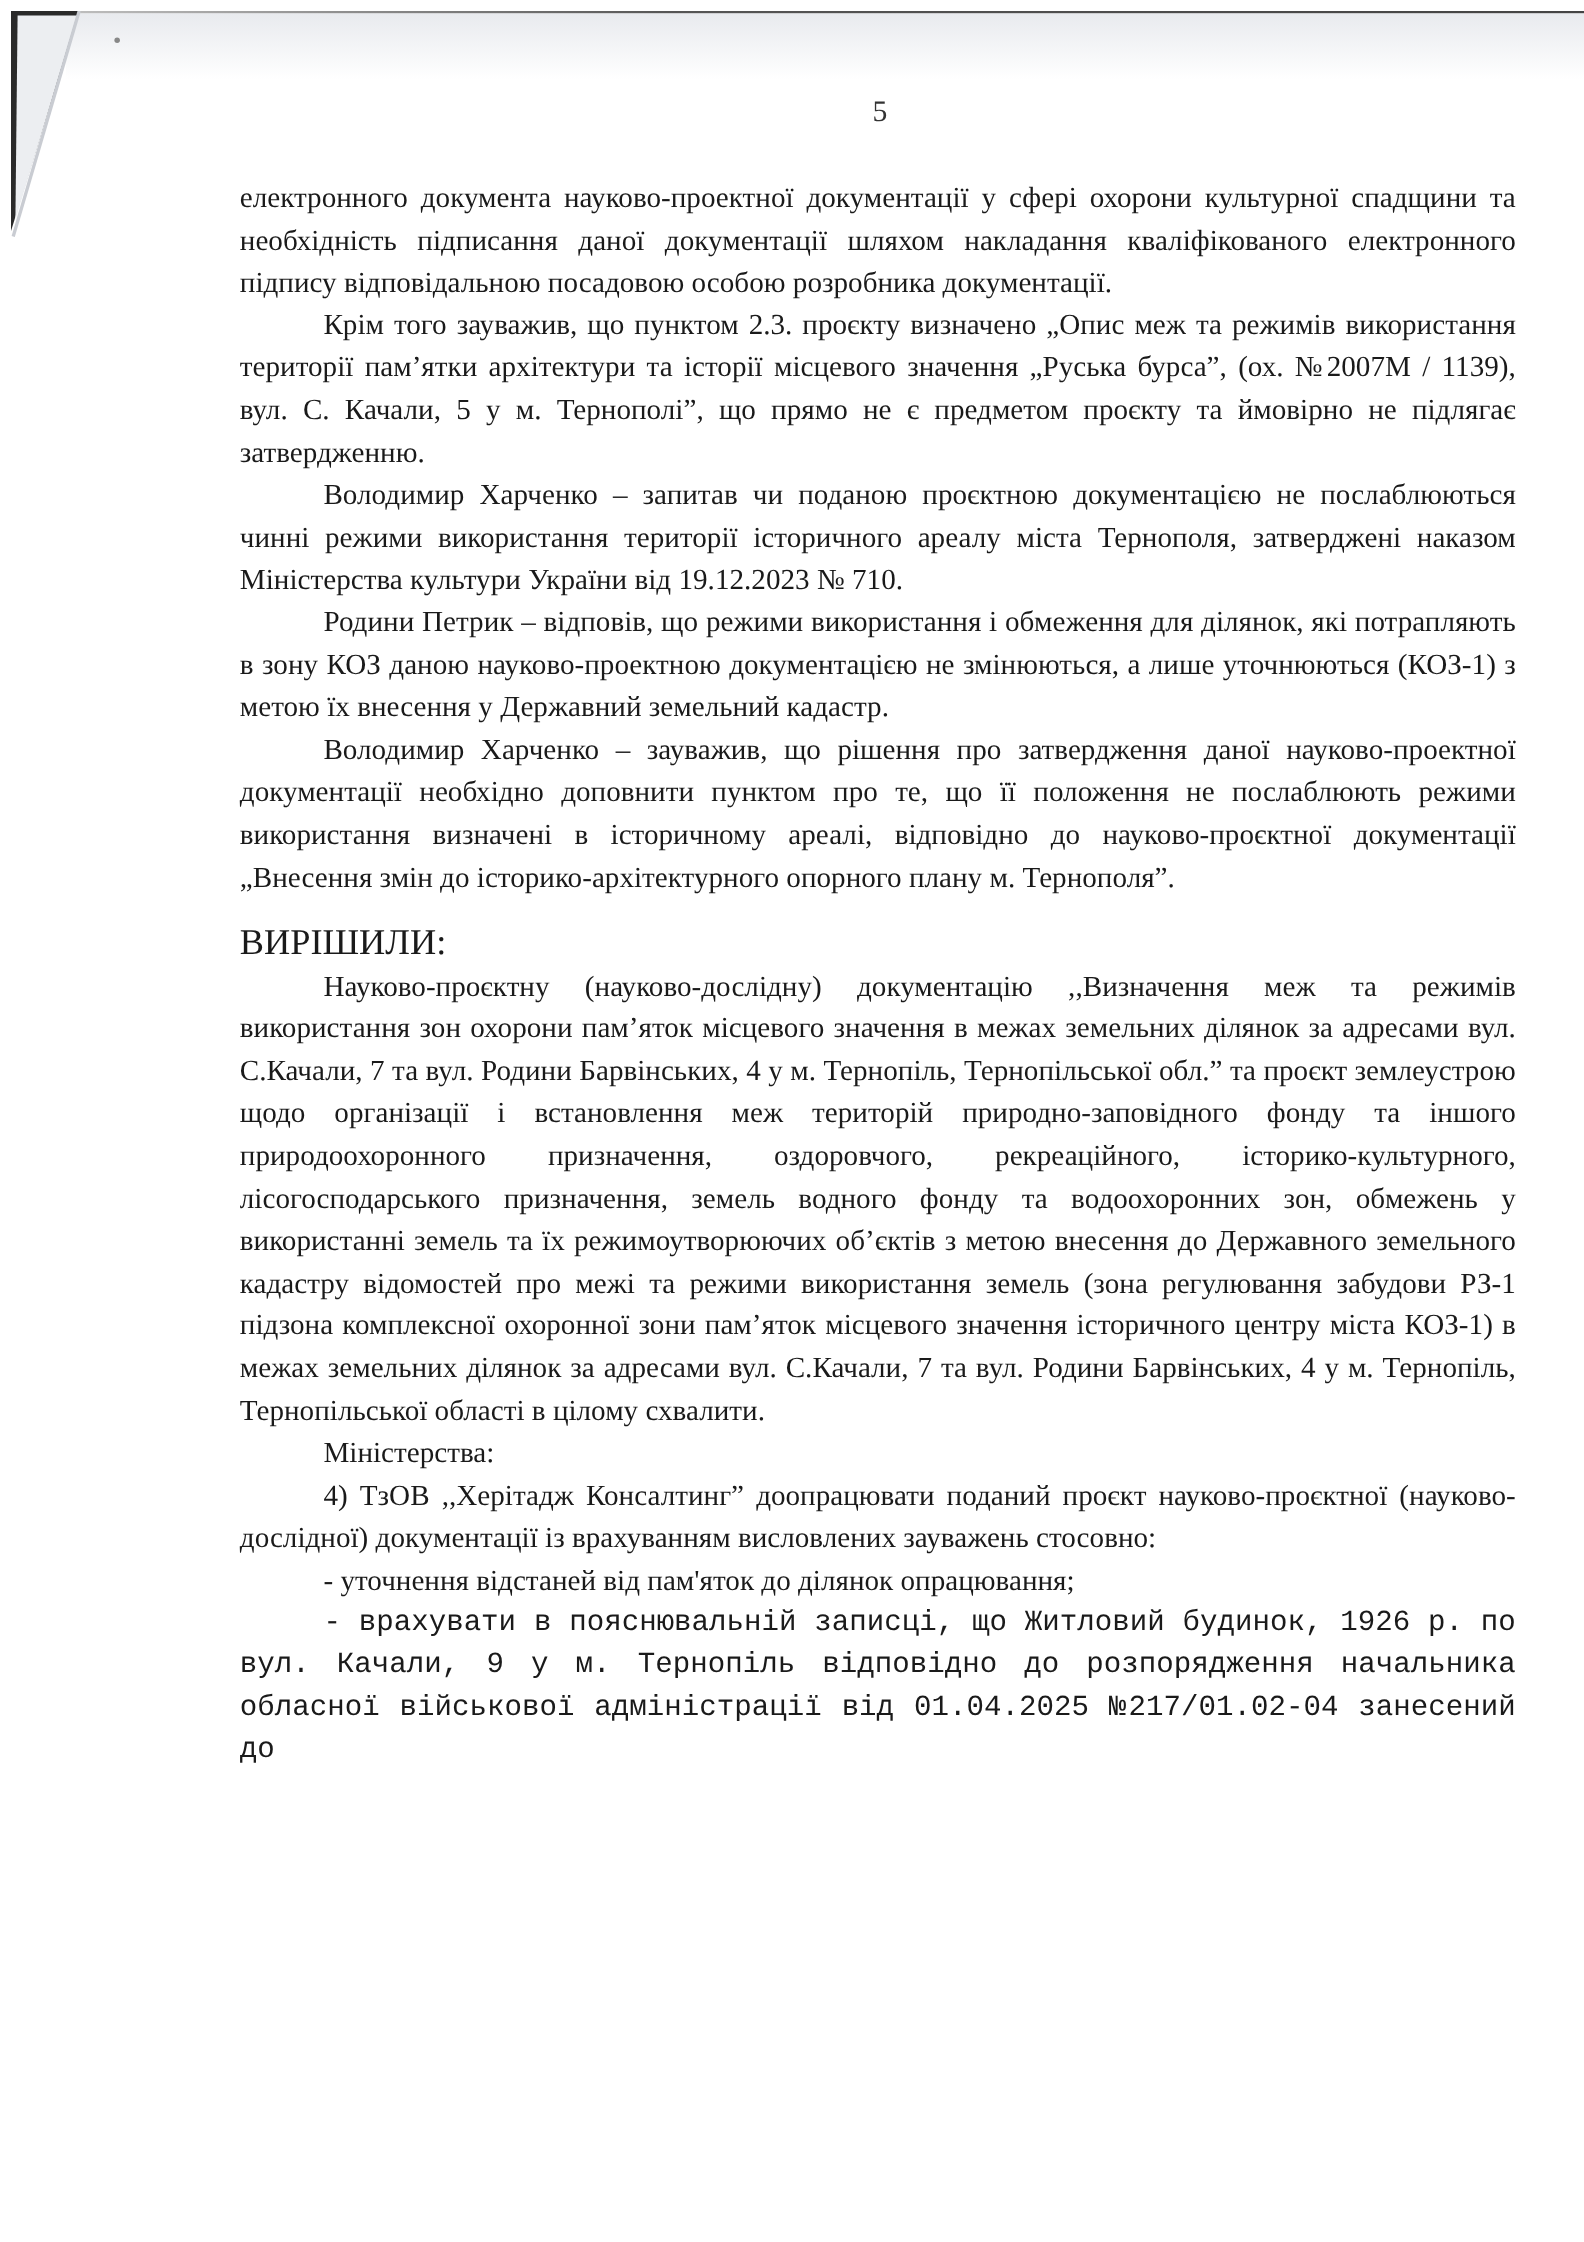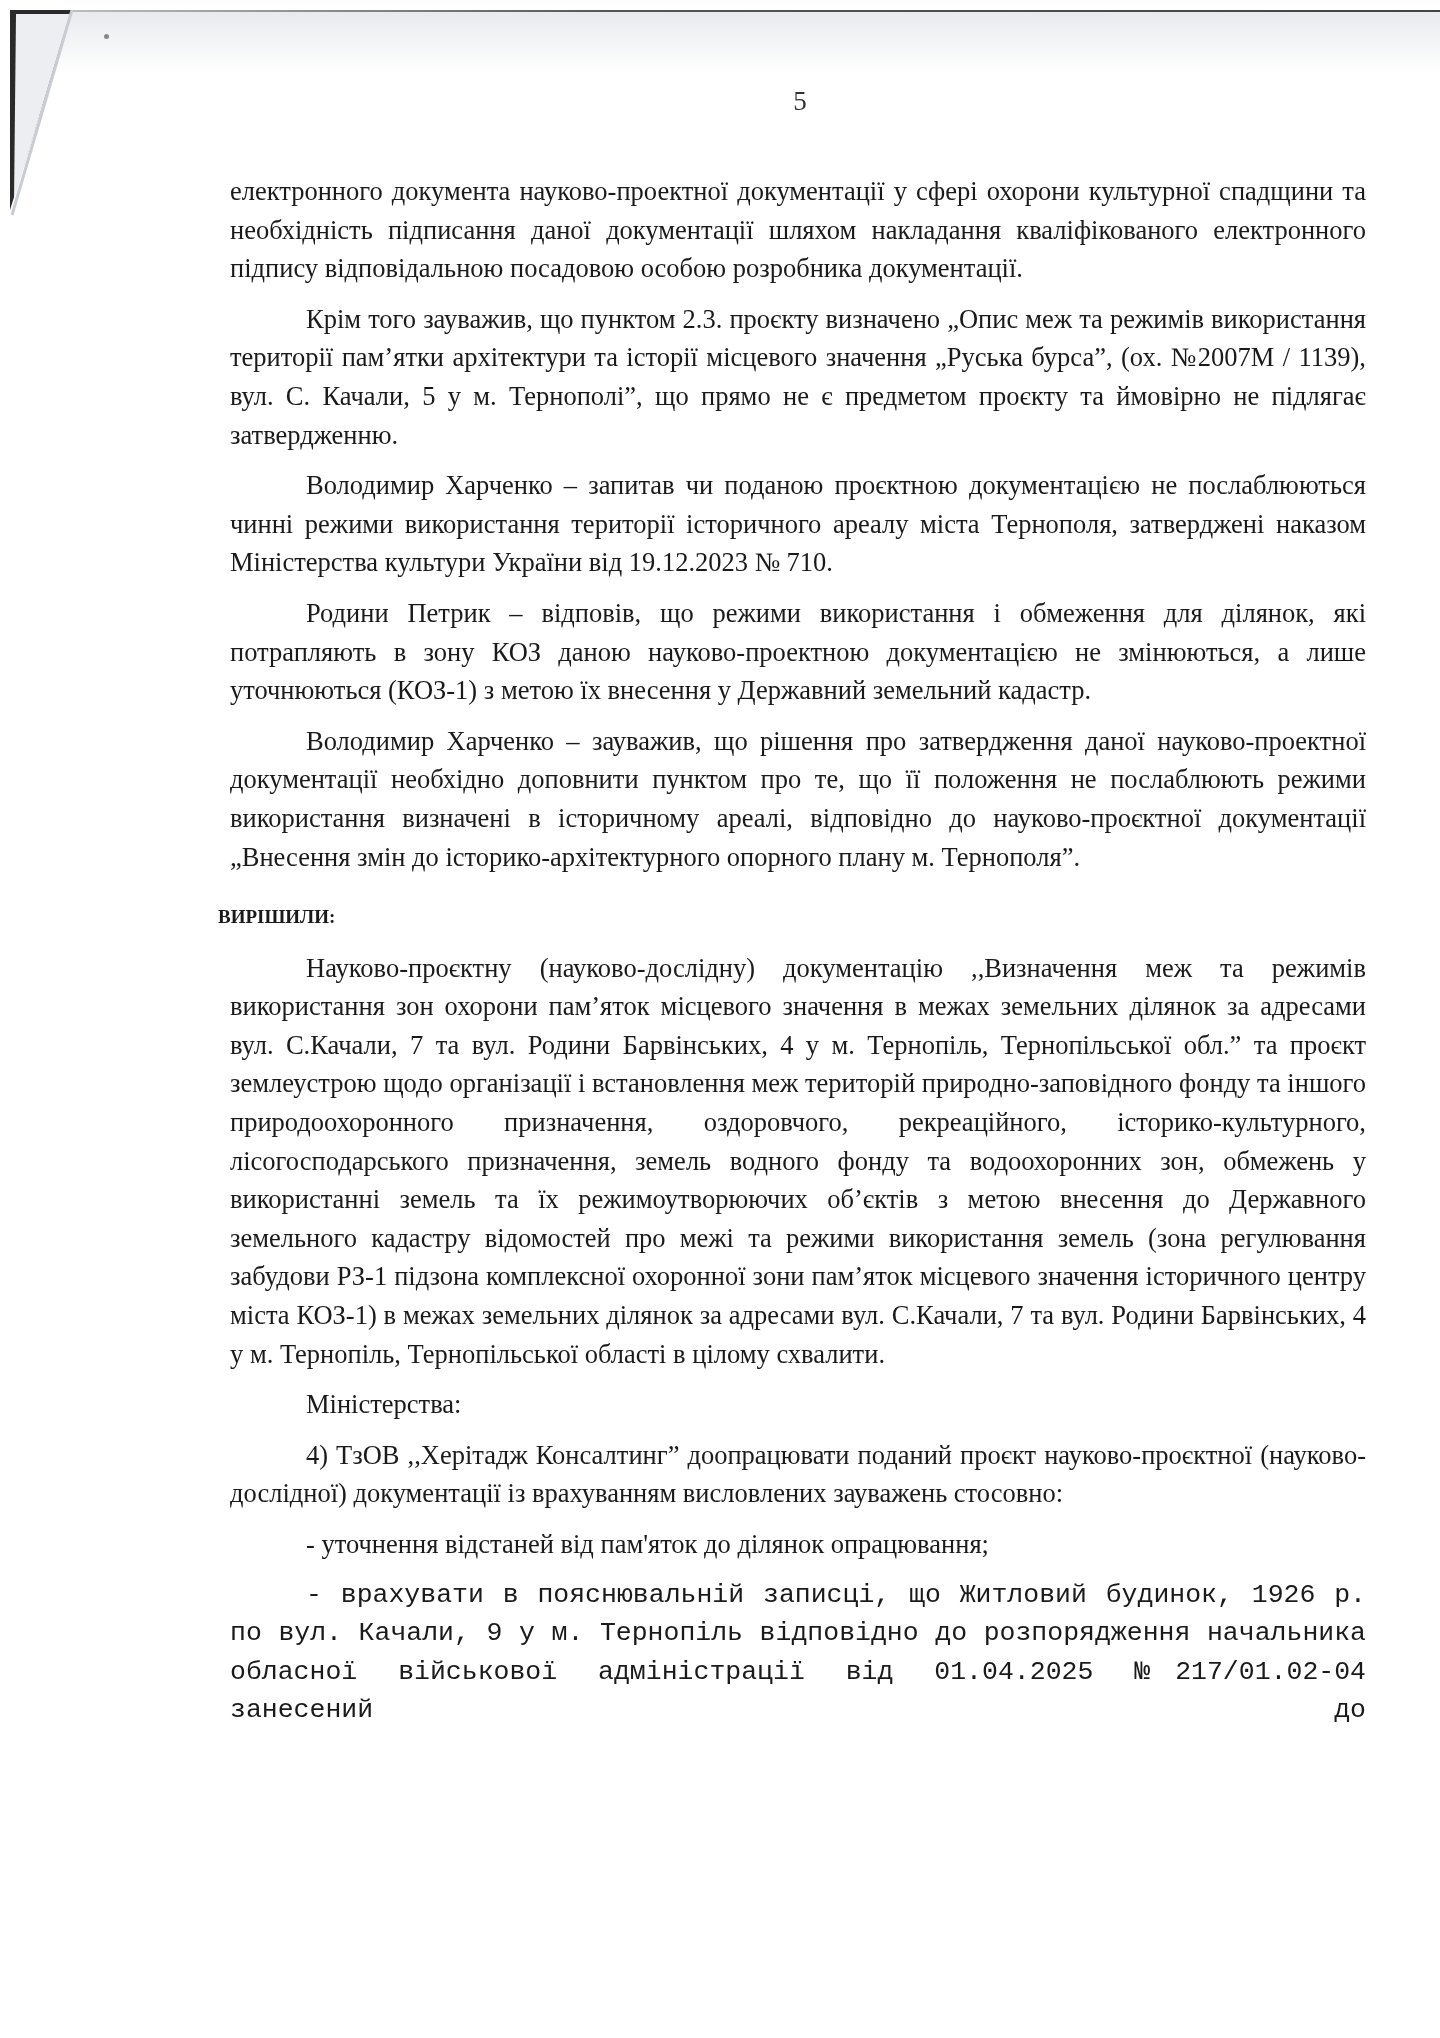--- a/index.html
+++ b/index.html
@@ -60,39 +60,39 @@
       position: absolute;
       left: 218px;
       top: 160px;
       width: 1160px;
       font-size: 26.5px;
       line-height: 38.6px;
       text-align: justify;
       text-align-last: left;
     }
     .content p {
-      margin: 12px;
+      margin: 0;
       text-indent: 76px;
       hyphens: none;
     }
     .content p.no-indent {
       text-indent: 0;
     }
     .content p.just-last {
       text-align-last: justify;
       font-family: Liberation Mono, monospace;
     }
     .content b {
       font-weight: normal;
     }
     .heading {
       margin: 22px 0 0 0 !important;
       text-indent: 0 !important;
-      font-weight: bold;
-      font-size: 19px;
+      font-weight: normal;
+      font-size: 33px;
     }
   </style>
 </head>
 <body>
 
 <div class="scan-top-shade"></div>
 <div class="scan-top-edge"></div>
 <svg class="scan-corner" viewBox="0 0 80 210" preserveAspectRatio="none">
   <polygon points="0,0 62,0 0,200" fill="#2a2a2a"></polygon>
   <polygon points="6,4 60,4 4,190" fill="#eceef1"></polygon>

